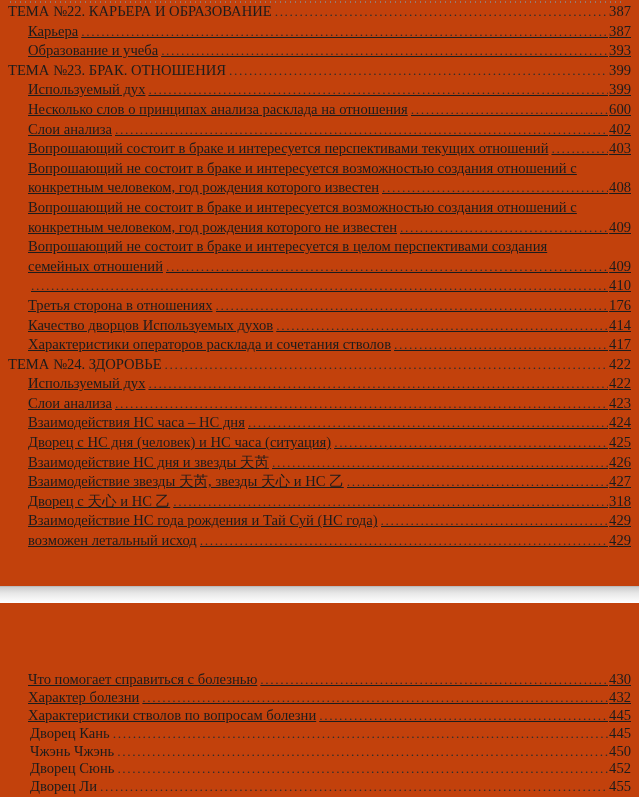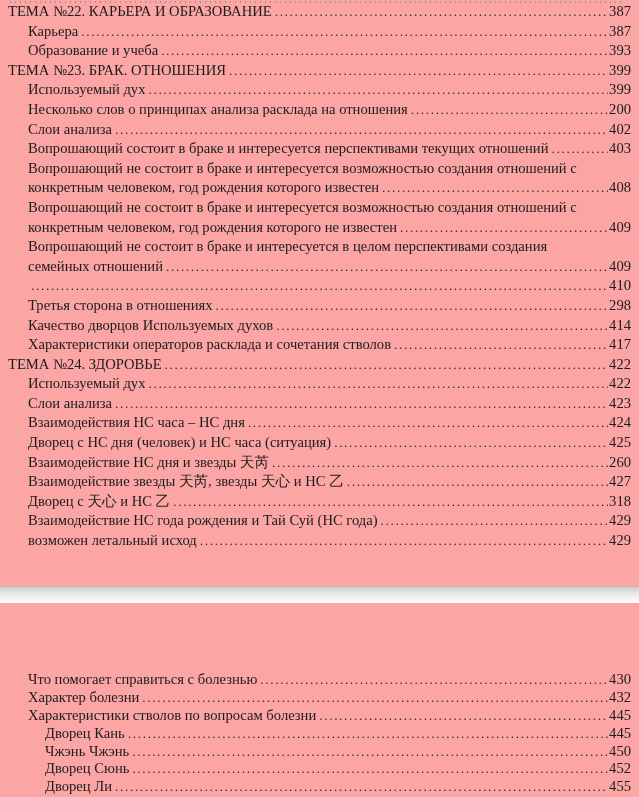--- a/index.html
+++ b/index.html
@@ -2,21 +2,21 @@
 <html><head>
 <meta charset="utf-8">
 <style>
   html,body{margin:0;padding:0;}
   body{
     width:639px;height:797px;overflow:hidden;position:relative;
     background:#ffffff;
     font-family:"Liberation Serif","DejaVu Serif",serif;
     color:#1c1c1c;
   }
-  .viewport{position:absolute;inset:0;overflow:hidden;background:#fca5a5;}
+  .viewport{position:absolute;inset:0;overflow:hidden;background:#c2410c;}
 
   
   .top-remnant{
     position:absolute;top:1px;left:10px;width:612px;height:2px;
     background-image:repeating-linear-gradient(to right,#8a8a8a 0 1.4px,transparent 1.4px 5px);
     opacity:.8;
   }
 
   .page{position:absolute;left:0;right:0;}
   #page1{top:2px;}
@@ -24,22 +24,22 @@
 
   .toc-line{
     display:flex;align-items:baseline;
     box-sizing:border-box;
     padding-left:8px;padding-right:8px;
     height:19.6px;line-height:19.6px;
     font-size:14.6px;
     white-space:nowrap;
   }
   #page2 .toc-line{height:17.9px;line-height:17.9px;}
-  .toc-line.lvl1{padding-left:28px;}
-  .toc-line.lvl2{padding-left:45px;}
+  .toc-line.lvl1{padding-left:28px;text-decoration:underline;}
+  .toc-line.lvl2{padding-left:30px;}
 
   .toc-text{flex:0 0 auto;}
   .dot-leader{
     flex:1 1 auto;overflow:hidden;white-space:nowrap;
     margin:0 1px 0 3px;min-width:0;
   }
   .dot-leader::after{
     content:"......................................................................................................................................................................................................";
     font-size:13.5px;letter-spacing:1.6px;color:#2e2e2e;
   }
@@ -81,21 +81,21 @@
         <span class="page-num">399</span>
       </div>
       <div class="toc-line lvl1">
         <span class="toc-text">Используемый дух</span>
         <span class="dot-leader"></span>
         <span class="page-num">399</span>
       </div>
       <div class="toc-line lvl1">
         <span class="toc-text">Несколько слов о принципах анализа расклада на отношения</span>
         <span class="dot-leader"></span>
-        <span class="page-num">200</span>
+        <span class="page-num">600</span>
       </div>
       <div class="toc-line lvl1">
         <span class="toc-text">Слои анализа</span>
         <span class="dot-leader"></span>
         <span class="page-num">402</span>
       </div>
       <div class="toc-line lvl1">
         <span class="toc-text">Вопрошающий состоит в браке и интересуется перспективами текущих отношений</span>
         <span class="dot-leader"></span>
         <span class="page-num">403</span>
@@ -124,21 +124,21 @@
         <span class="dot-leader"></span>
         <span class="page-num">409</span>
       </div>
       <div class="toc-line lvl1">
         <span class="dot-leader"></span>
         <span class="page-num">410</span>
       </div>
       <div class="toc-line lvl1">
         <span class="toc-text">Третья сторона в отношениях</span>
         <span class="dot-leader"></span>
-        <span class="page-num">298</span>
+        <span class="page-num">176</span>
       </div>
       <div class="toc-line lvl1">
         <span class="toc-text">Качество дворцов Используемых духов</span>
         <span class="dot-leader"></span>
         <span class="page-num">414</span>
       </div>
       <div class="toc-line lvl1">
         <span class="toc-text">Характеристики операторов расклада и сочетания стволов</span>
         <span class="dot-leader"></span>
         <span class="page-num">417</span>
@@ -164,21 +164,21 @@
         <span class="page-num">424</span>
       </div>
       <div class="toc-line lvl1">
         <span class="toc-text">Дворец с НС дня (человек) и НС часа (ситуация)</span>
         <span class="dot-leader"></span>
         <span class="page-num">425</span>
       </div>
       <div class="toc-line lvl1">
         <span class="toc-text">Взаимодействие НС дня и звезды 天芮</span>
         <span class="dot-leader"></span>
-        <span class="page-num">260</span>
+        <span class="page-num">426</span>
       </div>
       <div class="toc-line lvl1">
         <span class="toc-text">Взаимодействие звезды 天芮, звезды 天心 и НС 乙</span>
         <span class="dot-leader"></span>
         <span class="page-num">427</span>
       </div>
       <div class="toc-line lvl1">
         <span class="toc-text">Дворец с 天心 и НС 乙</span>
         <span class="dot-leader"></span>
         <span class="page-num">318</span>

